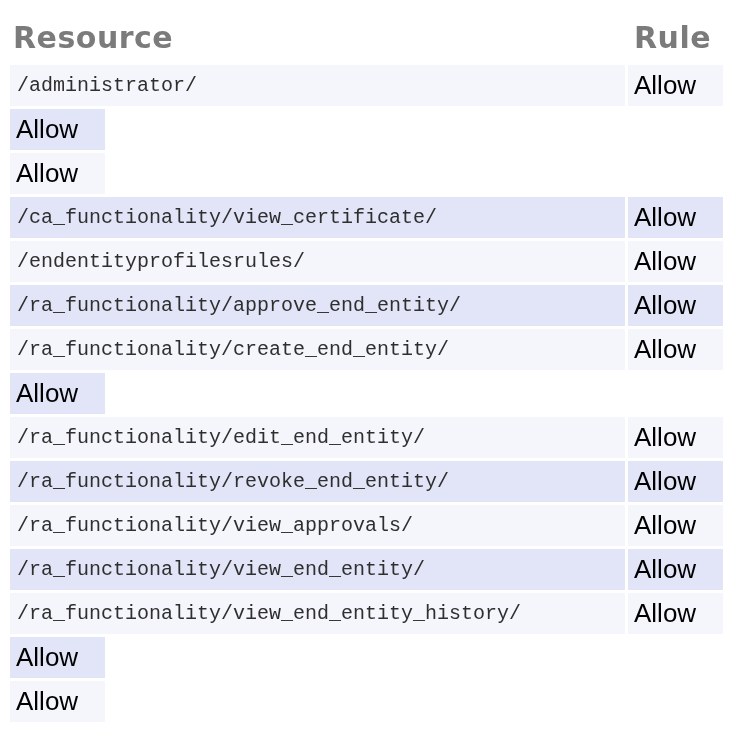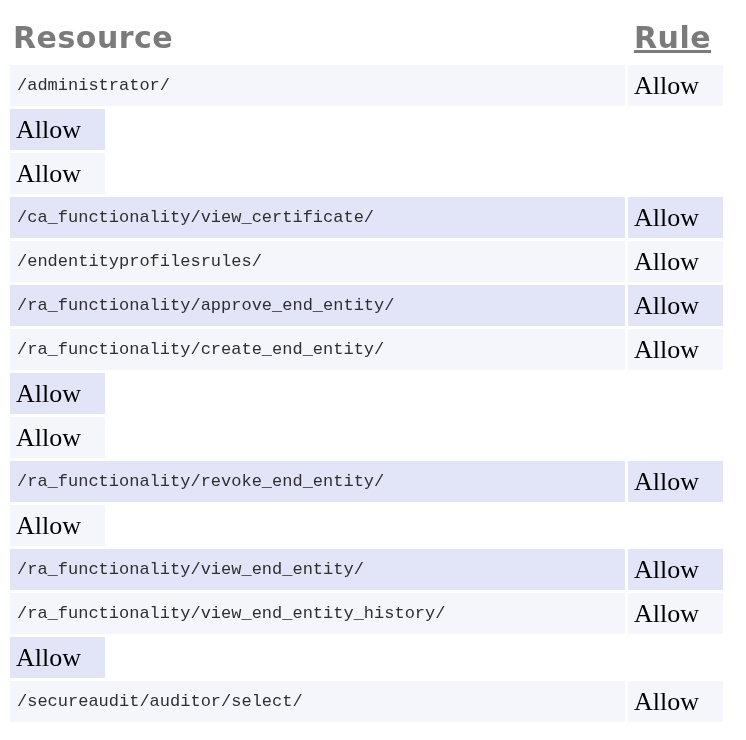--- a/index.html
+++ b/index.html
@@ -29,49 +29,48 @@
     color: var(--header-text, #7b7b7b);
     box-sizing: border-box;
   }
   .header-cell.col-resource {
     width: 615px;
     padding-left: 3px;
   }
   .header-cell.col-rule {
     width: 95px;
     padding-left: 6px;
-    text-decoration: underline;
   }
   .rows {
     display: block;
   }
   .row {
     display: flex;
     gap: 3px;
     margin-bottom: 3px;
     height: 41px;
   }
   .cell {
     display: flex;
     align-items: center;
     box-sizing: border-box;
   }
   .cell.resource {
     width: 615px;
     padding-left: 7px;
     font-family: "Liberation Mono", monospace;
-    font-size: 17px;
+    font-size: 20px;
     color: var(--resource-text, #2f2f2f);
     white-space: nowrap;
     overflow: hidden;
   }
   .cell.rule {
     width: 95px;
     padding-left: 6px;
-    font-family: Liberation Serif, serif;
+    font-family: Liberation Sans, sans-serif;
     font-size: 26px;
     color: var(--rule-text, #000000);
     text-align: center;
   }
   .row:nth-of-type(odd) .cell  { background: var(--row-light, #f5f6fc); }
   .row:nth-of-type(even) .cell { background: var(--row-dark, #e2e5f8); }
 </style>
 </head>
 <body>
 
@@ -112,44 +111,45 @@
   <div class="row">
     <div class="cell resource">/ra_functionality/create_end_entity/</div>
     <div class="cell rule">Allow</div>
   </div>
 
   <div class="row">
     <div class="cell rule">Allow</div>
   </div>
 
   <div class="row">
+    <div class="cell resource">/ra_functionality/edit_end_entity/</div>
     <div class="cell rule">Allow</div>
   </div>
 
   <div class="row">
     <div class="cell resource">/ra_functionality/revoke_end_entity/</div>
     <div class="cell rule">Allow</div>
   </div>
 
   <div class="row">
+    <div class="cell resource">/ra_functionality/view_approvals/</div>
     <div class="cell rule">Allow</div>
   </div>
 
   <div class="row">
     <div class="cell resource">/ra_functionality/view_end_entity/</div>
     <div class="cell rule">Allow</div>
   </div>
 
   <div class="row">
     <div class="cell resource">/ra_functionality/view_end_entity_history/</div>
     <div class="cell rule">Allow</div>
   </div>
 
   <div class="row">
     <div class="cell rule">Allow</div>
   </div>
 
   <div class="row">
-    <div class="cell resource">/secureaudit/auditor/select/</div>
     <div class="cell rule">Allow</div>
   </div>
 </div>
 </div>
 
 </body></html>

